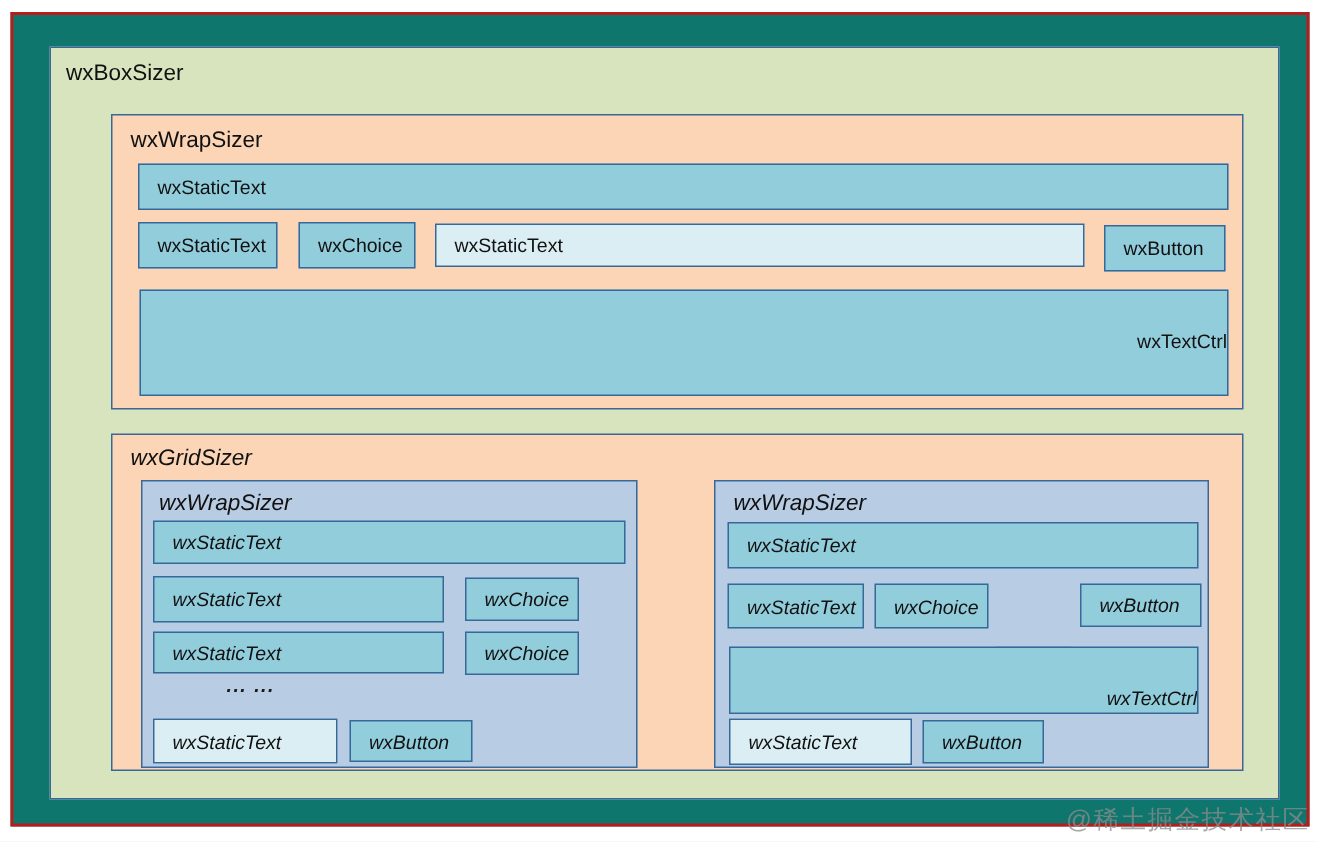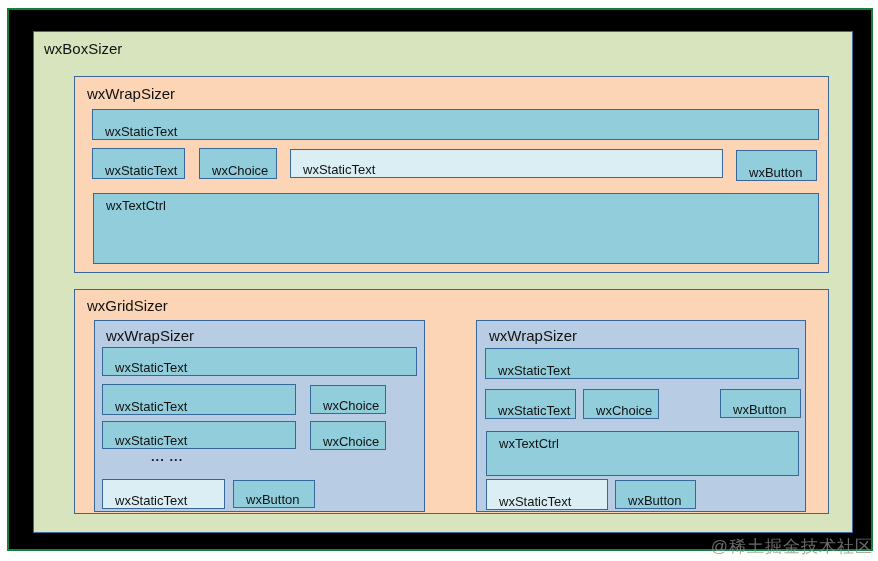--- a/index.html
+++ b/index.html
@@ -3,31 +3,31 @@
 <meta charset="utf-8">
 <style>
   html,body{margin:0;padding:0;background:#ffffff;}
   body{
     width:878px;height:561px;position:relative;overflow:hidden;
     font-family:"Liberation Sans", sans-serif;color:#111;
     -webkit-font-smoothing:antialiased;
   }
   .abs{position:absolute;box-sizing:border-box;}
   
-  .frame{background:#000000;border:2px solid #15803d;}
+  .frame{background:#0f766e;border:2px solid #b91c1c;}
   .green{background:#d7e4bd;border:1px solid #38689a;}
   .orange{background:#fbd5b5;border:1px solid #38689a;}
   .steel{background:#b8cce4;border:1px solid #38689a;}
   
   .box{
     border:1px solid #38689a;
-    display:flex;align-items:flex-end;
+    display:flex;align-items:center;
     padding-left:12px;font-size:13px;white-space:nowrap;overflow:hidden;
   }
-  .box.top-align{align-items:flex-start;padding-top:4px;}
+  .box.top-align{align-items:flex-start;padding-top:26px;justify-content:flex-end;}
   .blue{background:#92cddc;}
   .light{background:#daeef3;}
   
   .sizer-label{
     position:absolute;font-size:15px;white-space:nowrap;
   }
   .dots{
     position:absolute;font-size:13px;font-weight:bold;letter-spacing:1px;
     color:#1a1a1a;white-space:nowrap;
   }
@@ -63,21 +63,21 @@
       </div>
       <div class="abs box blue" style="left:661px;top:73px;width:81px;height:31px;">
         <span>wxButton</span>
       </div>
 
       <div class="abs box blue top-align" style="left:18px;top:116px;width:726px;height:71px;">
         <span>wxTextCtrl</span>
       </div>
     </div>
 
-    <div class="abs orange" style="left:40px;top:257px;width:755px;height:225px;">
+    <div class="abs orange" style="left:40px;top:257px;width:755px;height:225px;font-style:italic;">
       <span class="sizer-label" style="left:12px;top:7px;">wxGridSizer</span>
 
       <div class="abs steel" style="left:19px;top:30px;width:331px;height:192px;">
         <span class="sizer-label" style="left:11px;top:6px;">wxWrapSizer</span>
 
         <div class="abs box blue" style="left:7px;top:26px;width:315px;height:29px;">
           <span>wxStaticText</span>
         </div>
 
         <div class="abs box blue" style="left:7px;top:63px;width:194px;height:31px;">

